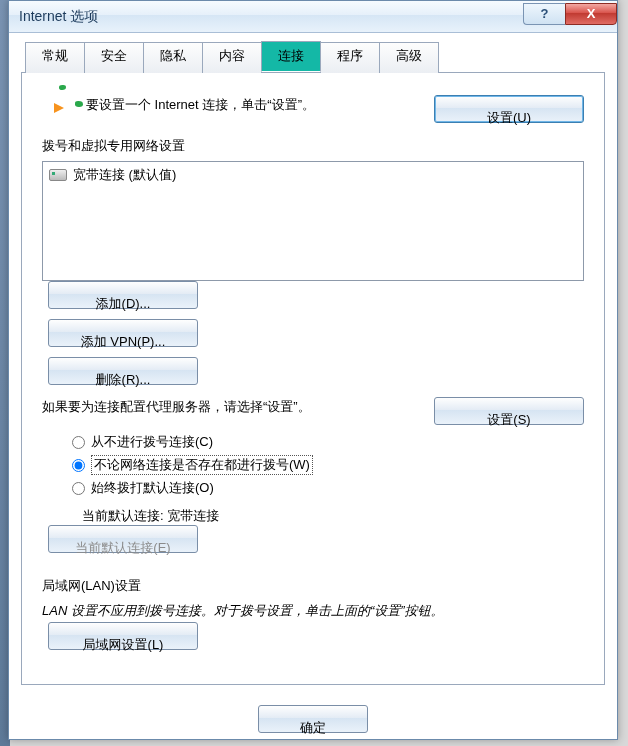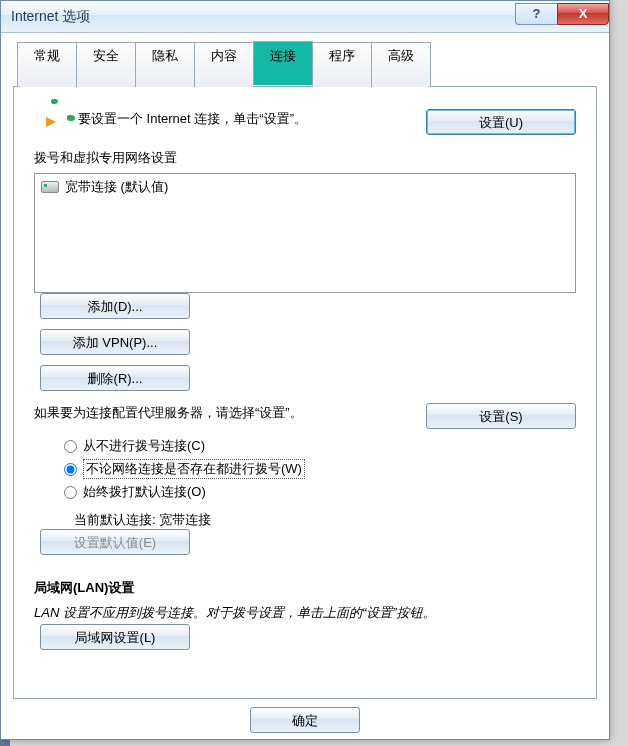--- a/index.html
+++ b/index.html
@@ -7,21 +7,21 @@
     margin: 0;
     font-family: "Microsoft YaHei", "SimSun", Tahoma, sans-serif;
     font-size: 13px;
     background: #d8d8d8;
     width: 628px;
     height: 746px;
     overflow: hidden;
   }
   .window {
     position: absolute;
-    left: 0;
+    left: 8px;
     top: 0;
     width: 610px;
     height: 740px;
     background: #fff;
     border: 1px solid #6b8aab;
     box-shadow: 0 0 8px rgba(0,0,0,0.3);
   }
   .titlebar {
     height: 32px;
     background: linear-gradient(to bottom,#f6fbff 0%,#e6f0fa 45%,#d6e6f5 46%,#e8f2fb 100%);
@@ -62,21 +62,21 @@
   
   .tabstrip {
     display:flex;
     gap:0;
     border-bottom:1px solid #9aa8bc;
     padding-left:4px;
     position: relative;
     z-index:2;
   }
   .tab {
-    padding: 4px 16px 22px 16px;
+    padding: 4px 16px 8px 16px;
     border:1px solid #9aa8bc;
     border-bottom:none;
     background: linear-gradient(to bottom,#fdfdfd,#ebeef3);
     margin-right:-1px;
     position: relative;
     top:1px;
     color:#000;
     font-size:13px;
   }
   .tab.active {
@@ -102,21 +102,21 @@
   .btncol { width: 156px; display:flex; justify-content:flex-end; }
   .winbutton {
     width: 150px;
     height: 26px;
     border:1px solid #7a8ea7;
     background: linear-gradient(to bottom,#fefefe,#e4ecf5 45%,#d6e4f2 46%,#eaf2fa);
     border-radius:3px;
     font-family: inherit;
     font-size:13px;
     color:#000;
-    padding:4px;
+    padding:13px;
     cursor: default;
   }
   .winbutton.default-btn {
     border:1px solid #3c7fb1;
     box-shadow: inset 0 0 0 1px #6fb6e8;
   }
   .winbutton:disabled { color:#8b8b8b; }
   .section-label { margin: 14px 0 6px 0; }
   .listbox {
     border:1px solid #8d99aa;
@@ -242,25 +242,25 @@
         <span class="rlabel">不论网络连接是否存在都进行拨号(W)</span>
       </div>
       <div class="radio-row">
         <input type="radio" name="dial" style="">
         <span class="rlabel">始终拨打默认连接(O)</span>
       </div>
 
       <div class="flexrow" style="margin-top:4px;">
         <div class="left indent">当前默认连接: 宽带连接</div>
         <div class="right">
-          <button class="winbutton" disabled="">设置默认值(E)</button>
-        </div>
-      </div>
-
-      <div class="section-label" style="margin-top:24px;font-weight:bold;">局域网(LAN)设置</div>
+          <button class="winbutton" disabled="">当前默认连接(E)</button>
+        </div>
+      </div>
+
+      <div class="section-label" style="margin-top:24px;">局域网(LAN)设置</div>
 
       <div class="flexrow">
         <div class="left" style="padding-right:8px;line-height:1.6;font-style:italic;">LAN 设置不应用到拨号连接。对于拨号设置，单击上面的“设置”按钮。</div>
         <div class="right">
           <button class="winbutton">局域网设置(L)</button>
         </div>
       </div>
 
     </div>
 

